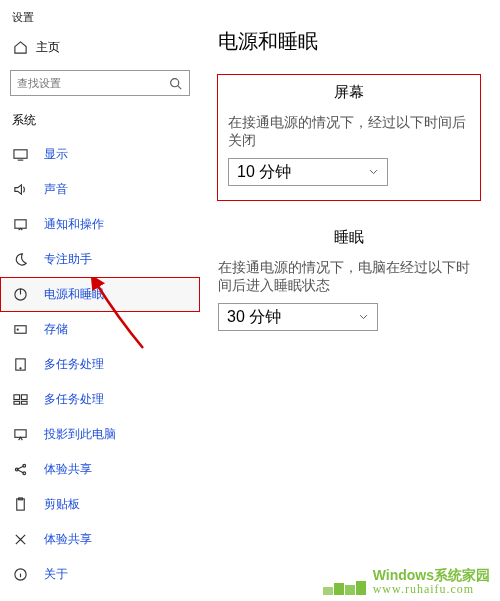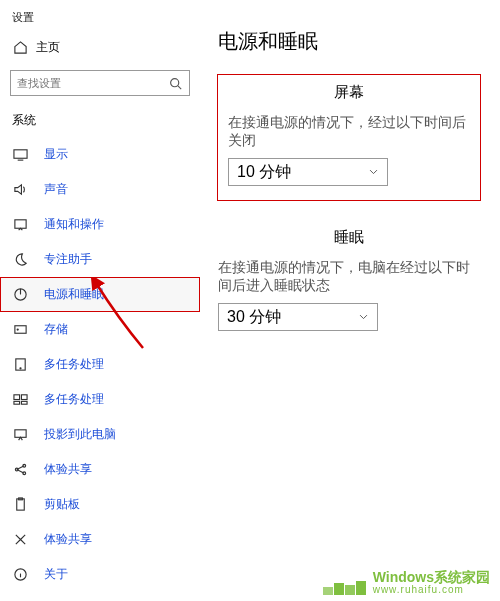--- a/index.html
+++ b/index.html
@@ -137,21 +137,21 @@
     .watermark .blocks { display: flex; gap: 1px; align-items: flex-end; }
     .watermark .blocks span {
       width: 10px; height: 10px;
       background: #7fbf3f;
     }
     .watermark .blocks span:nth-child(1){height:8px;opacity:.7}
     .watermark .blocks span:nth-child(2){height:12px;}
     .watermark .blocks span:nth-child(3){height:10px;opacity:.85}
     .watermark .blocks span:nth-child(4){height:14px;}
     .watermark .txt { color:#7fbf3f; font-size:14px; font-weight:600; line-height:1; }
-    .watermark .sub { font-size:10px; color:#7fbf3f; letter-spacing:1px; line-height:1; display:block; }
+    .watermark .sub { font-size:12px; color:#7fbf3f; letter-spacing:1px; line-height:1; display:block;font-family:Liberation Serif, serif; }
   </style>
 </head>
 <body>
 
 <div class="layout">
   <div class="sidebar">
     <div class="app-title">设置</div>
 
     <div class="home-row">
       <span class="icon">

